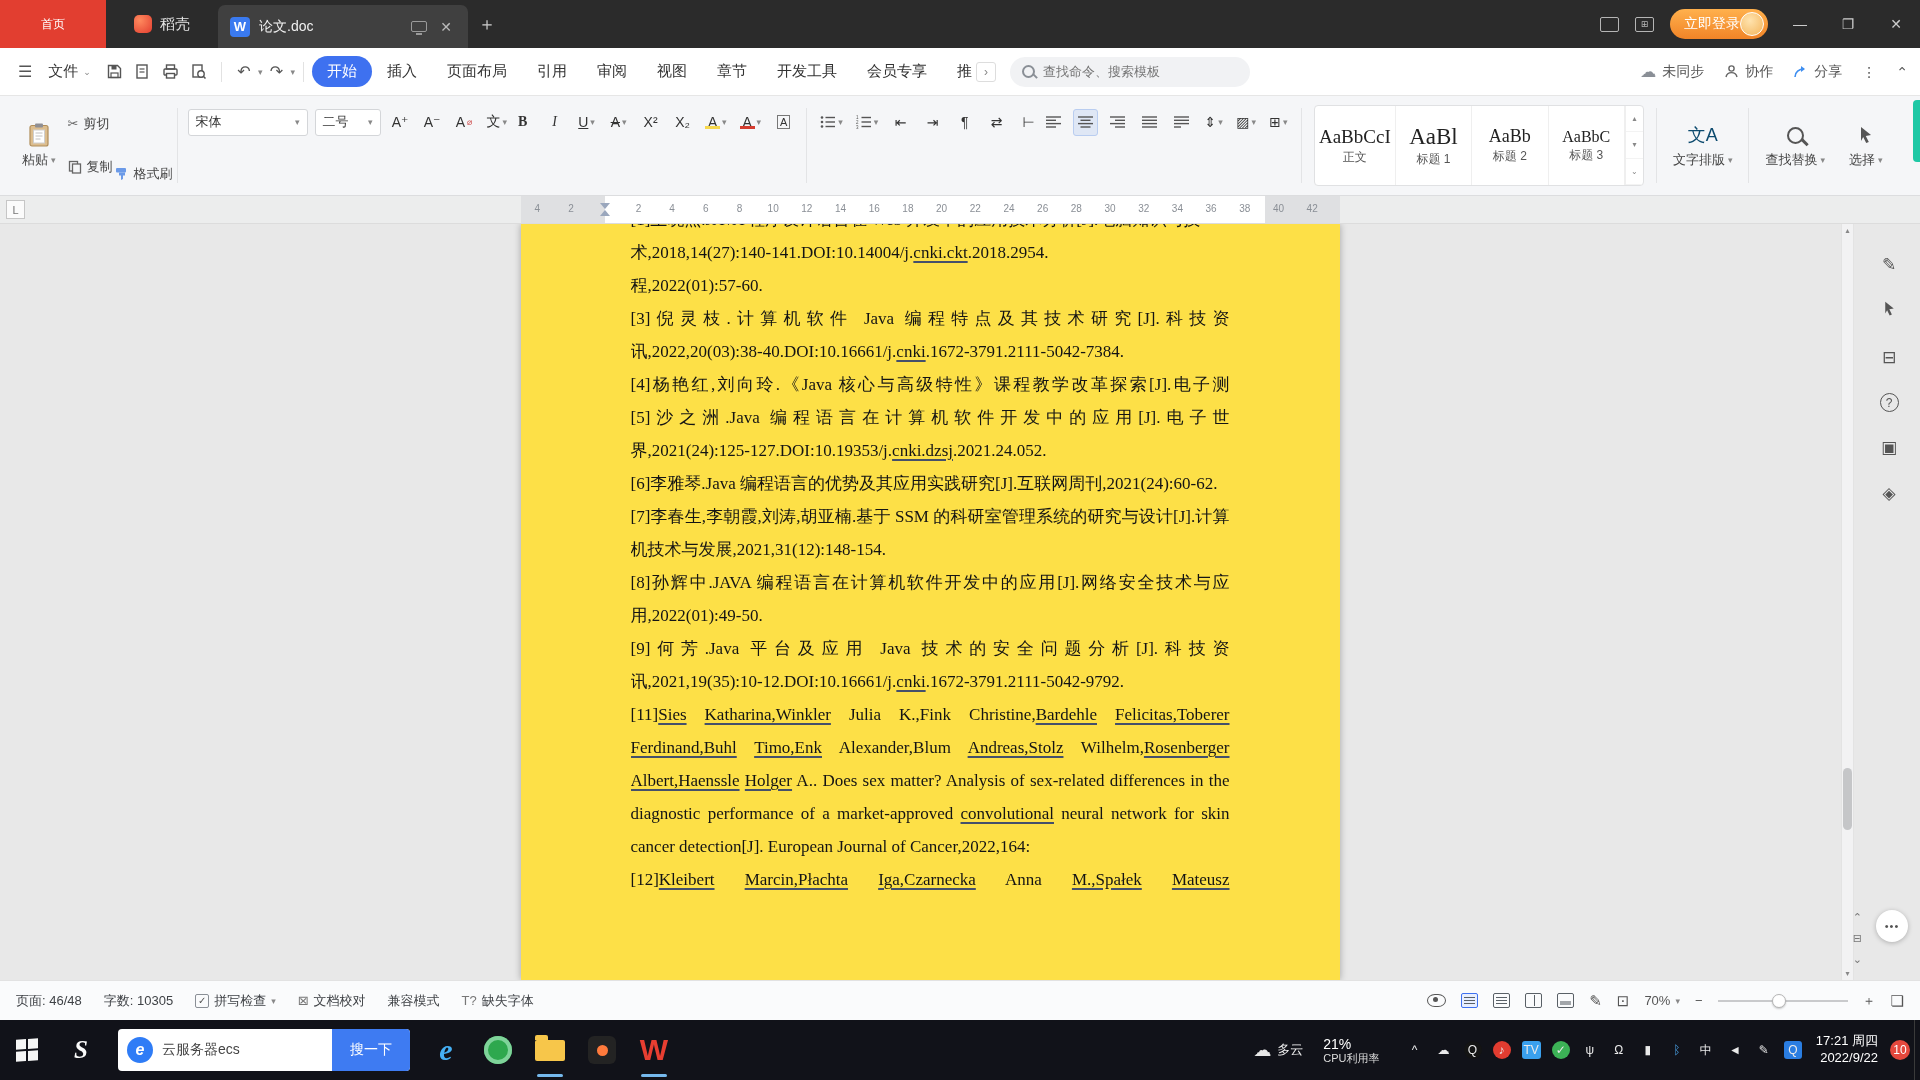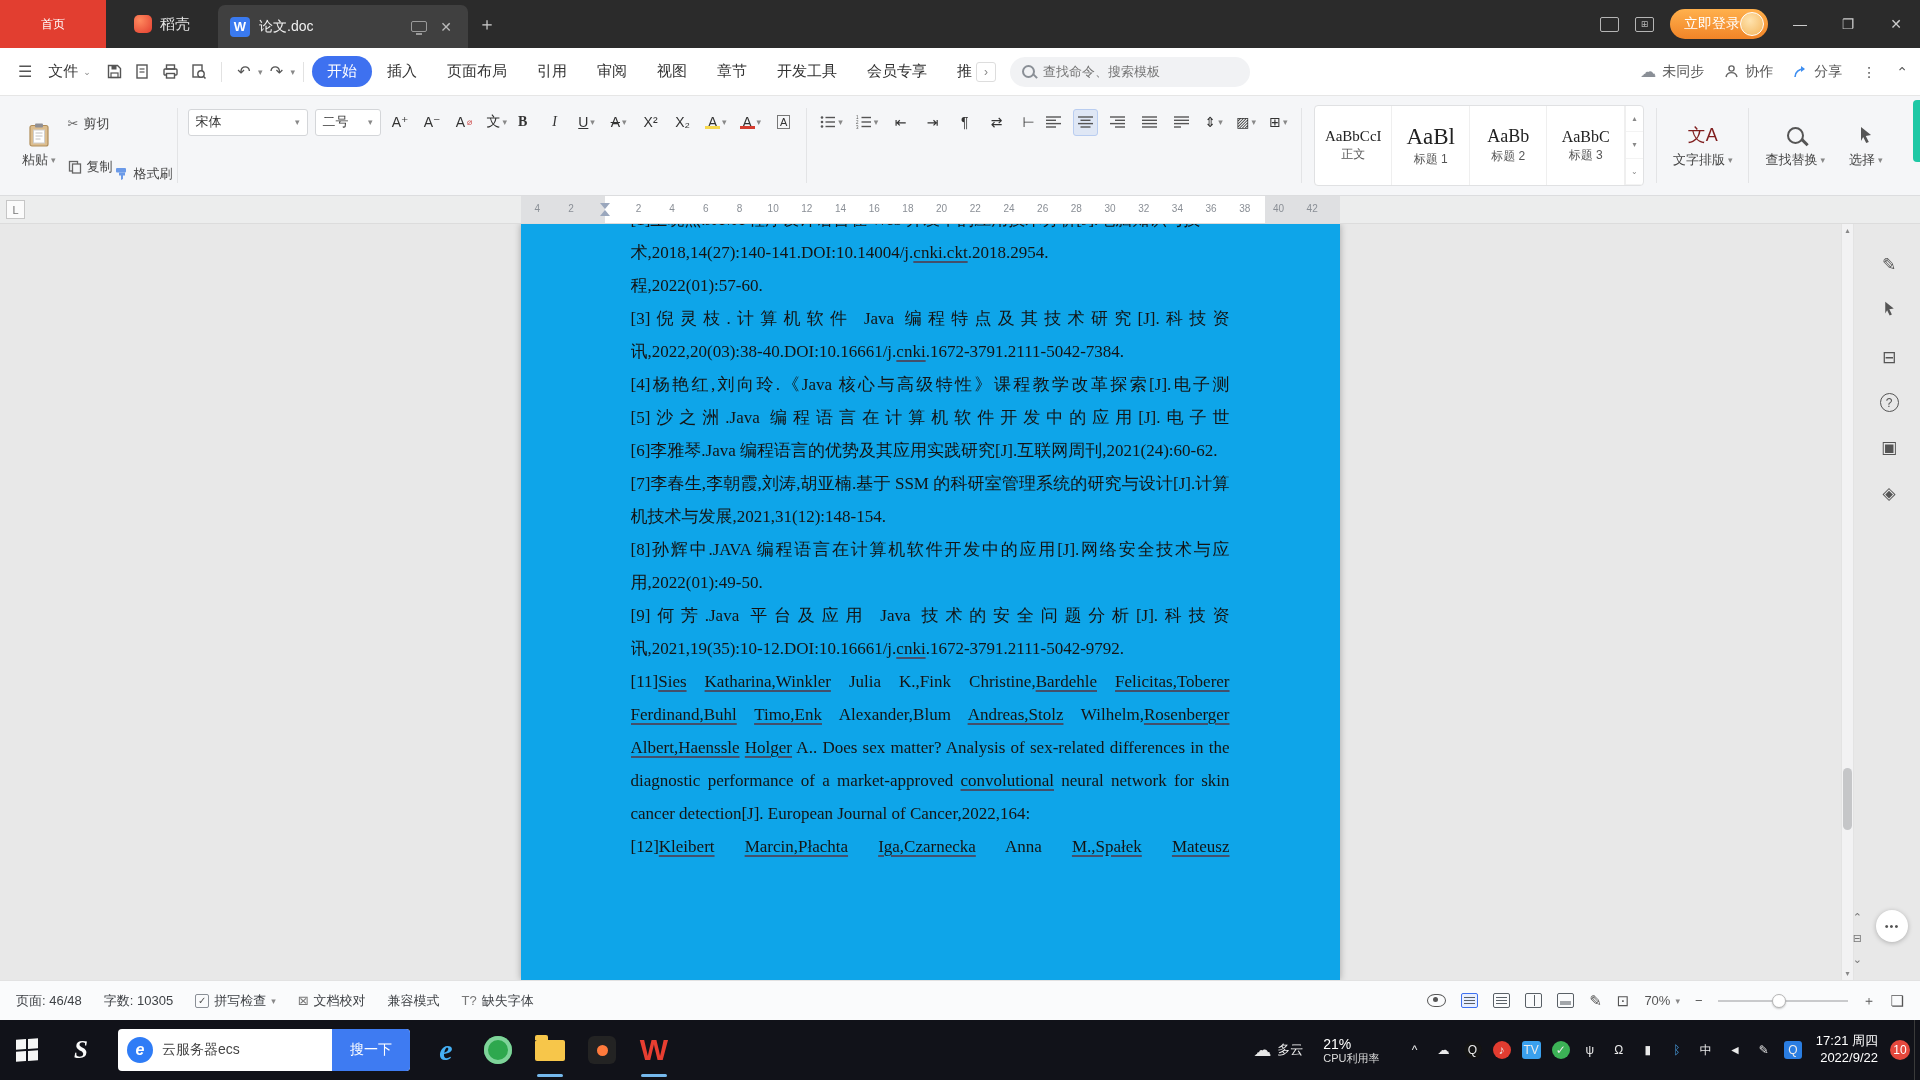--- a/index.html
+++ b/index.html
@@ -58,41 +58,41 @@
   .rbtn b{font-family:"Liberation Serif",serif}
   .rbtn .it{font-style:italic;font-family:"Liberation Serif",serif}
   .rbtn .un{text-decoration:underline}
   .rbtn .st{text-decoration:line-through}
   .colorbar{display:block;width:15px;height:3px;margin-top:-3px}
   .stack{display:flex;flex-direction:column;align-items:center;line-height:1}
   .boxa{border:1px solid #777;padding:0 2px;font-size:11px}
   .gallery{display:flex;align-items:stretch;background:#fff;border:1px solid #e0e1e3;border-radius:4px;overflow:hidden;margin:3px 8px;width:330px}
   .gitem{flex:1;display:flex;flex-direction:column;align-items:center;justify-content:center;border-right:1px solid #efefef;gap:1px;padding:3px 4px}
   .gprev{font-family:"Liberation Serif","DejaVu Serif",serif;color:#222;white-space:nowrap}
-  .gprev.s0{font-size:15px}.gprev.s1{font-size:23px}.gprev.s2{font-size:18px}.gprev.s3{font-size:16px}
+  .gprev.s0{font-size:19px}.gprev.s1{font-size:23px}.gprev.s2{font-size:18px}.gprev.s3{font-size:16px}
   .glabel{font-size:12px;color:#555}
   .gscroll{width:18px;display:flex;flex-direction:column;border-left:1px solid #efefef}
   .gscroll span{flex:1;display:flex;align-items:center;justify-content:center;font-size:8px;color:#888;border-bottom:1px solid #f3f3f3}
-  .bigico{height:26px;display:flex;align-items:center;justify-content:center;font-size:20px;color:#7f1d1d}
+  .bigico{height:26px;display:flex;align-items:center;justify-content:center;font-size:20px;color:#0c4a6e}
   .magL{width:17px;height:17px;border:2.5px solid #555;border-radius:50%;position:relative;display:inline-block}
   .magL::after{content:"";position:absolute;width:8px;height:2.5px;background:#555;transform:rotate(45deg);right:-7px;bottom:-2px}
 
   
   .rulerbar{height:28px;background:#eceded;border-bottom:1px solid #dcdcdc;position:relative;flex:0 0 auto;padding-right:60px}
   .tabsel{position:absolute;left:6px;top:4px;width:19px;height:19px;border:1px solid #c6c6c6;background:#fbfbfb;color:#777;font-size:11px;display:flex;align-items:center;justify-content:center}
   .ruler-strip{width:819px;height:100%;margin:0 auto;background:linear-gradient(to right,#dfe0e2 0 84px,#ffffff 84px 744px,#dfe0e2 744px);display:flex;align-items:center}
   .rcell{width:33.7px;flex:0 0 auto;text-align:center;font-size:10px;color:#8a8f96}
   .rcell.ind{display:flex;flex-direction:column;align-items:center;justify-content:center;gap:1px}
   .tri{width:0;height:0;border-left:5px solid transparent;border-right:5px solid transparent;display:block}
   .td{border-top:6px solid #9aa7bd}
   .tu{border-bottom:6px solid #9aa7bd}
 
   
   .docarea{flex:1;position:relative;overflow:hidden;padding-right:60px;background:#e8e8e8}
-  .page{width:819px;height:100%;margin:0 auto;background:#0ea5e9;box-shadow:0 0 7px rgba(0,0,0,.3);padding:0 110px;overflow:hidden}
+  .page{width:819px;height:100%;margin:0 auto;background:#fde047;box-shadow:0 0 7px rgba(0,0,0,.3);padding:0 110px;overflow:hidden}
   .dline{font-family:"Liberation Serif","DejaVu Serif",serif;font-size:17px;line-height:33px;height:33px;color:#141414;text-align:justify;overflow:hidden}
   .dline.just{text-align-last:justify}
   .dline.clip{margin-top:-21px}
   .sperr{text-decoration:underline;text-underline-offset:3px;text-decoration-thickness:1.5px;text-decoration-color:#44506b}
   .vscroll{position:absolute;top:0;bottom:0;right:66px;width:13px;background:#f2f2f3;border-left:1px solid #e3e3e3;border-right:1px solid #e3e3e3}
   .vscroll .arrow{position:absolute;left:0;right:0;text-align:center;font-size:8px;color:#888}
   .vthumb{position:absolute;left:1px;right:1px;top:72%;height:62px;background:#c5c6c8;border-radius:6px}
   .side-tools{position:absolute;top:30px;right:10px;width:42px;display:flex;flex-direction:column;align-items:center;gap:25px;color:#555;font-size:17px}
   .help-c{width:19px;height:19px;border:1.5px solid #555;border-radius:50%;display:flex;align-items:center;justify-content:center;font-size:12px}
   .bottom-tools{position:absolute;right:58px;bottom:14px;display:flex;flex-direction:column;align-items:center;gap:8px;color:#777;font-size:11px}
@@ -539,20 +539,21 @@
   <div class="docarea">
     <div class="page">
       <div>
           <div class="dline clip"><span>[1]王晓燕.JAVA 程序设计语言在 Web 开发中的应用技术分析[J].电脑知识与技</span></div>
           <div class="dline"><span>术,2018,14(27):140-141.DOI:10.14004/j.</span><span class="sperr">cnki.ckt</span><span>.2018.2954.</span></div>
           <div class="dline"><span>程,2022(01):57-60.</span></div>
           <div class="dline just"><span>[3]倪灵枝.计算机软件 Java 编程特点及其技术研究[J].科技资</span></div>
           <div class="dline"><span>讯,2022,20(03):38-40.DOI:10.16661/j.</span><span class="sperr">cnki</span><span>.1672-3791.2111-5042-7384.</span></div>
           <div class="dline just"><span>[4]杨艳红,刘向玲.《Java 核心与高级特性》课程教学改革探索[J].电子测</span></div>
           <div class="dline just"><span>[5]沙之洲.Java 编程语言在计算机软件开发中的应用[J].电子世</span></div>
+          <div class="dline"><span>界,2021(24):125-127.DOI:10.19353/j.</span><span class="sperr">cnki.dzsj</span><span>.2021.24.052.</span></div>
           <div class="dline"><span>[6]李雅琴.Java 编程语言的优势及其应用实践研究[J].互联网周刊,2021(24):60-62.</span></div>
           <div class="dline just"><span>[7]李春生,李朝霞,刘涛,胡亚楠.基于 SSM 的科研室管理系统的研究与设计[J].计算</span></div>
           <div class="dline"><span>机技术与发展,2021,31(12):148-154.</span></div>
           <div class="dline just"><span>[8]孙辉中.JAVA 编程语言在计算机软件开发中的应用[J].网络安全技术与应</span></div>
           <div class="dline"><span>用,2022(01):49-50.</span></div>
           <div class="dline just"><span>[9]何芳.Java 平台及应用 Java 技术的安全问题分析[J].科技资</span></div>
           <div class="dline"><span>讯,2021,19(35):10-12.DOI:10.16661/j.</span><span class="sperr">cnki</span><span>.1672-3791.2111-5042-9792.</span></div>
           <div class="dline just"><span>[11]</span><span class="sperr">Sies</span><span> </span><span class="sperr">Katharina,Winkler</span><span> Julia K.,Fink Christine,</span><span class="sperr">Bardehle</span><span> </span><span class="sperr">Felicitas,Toberer</span></div>
           <div class="dline just"><span class="sperr">Ferdinand,Buhl</span><span> </span><span class="sperr">Timo,Enk</span><span> Alexander,Blum </span><span class="sperr">Andreas,Stolz</span><span> Wilhelm,</span><span class="sperr">Rosenberger</span></div>
           <div class="dline just"><span class="sperr">Albert,Haenssle</span><span> </span><span class="sperr">Holger</span><span> A.. Does sex matter? Analysis of sex-related differences in the</span></div>

